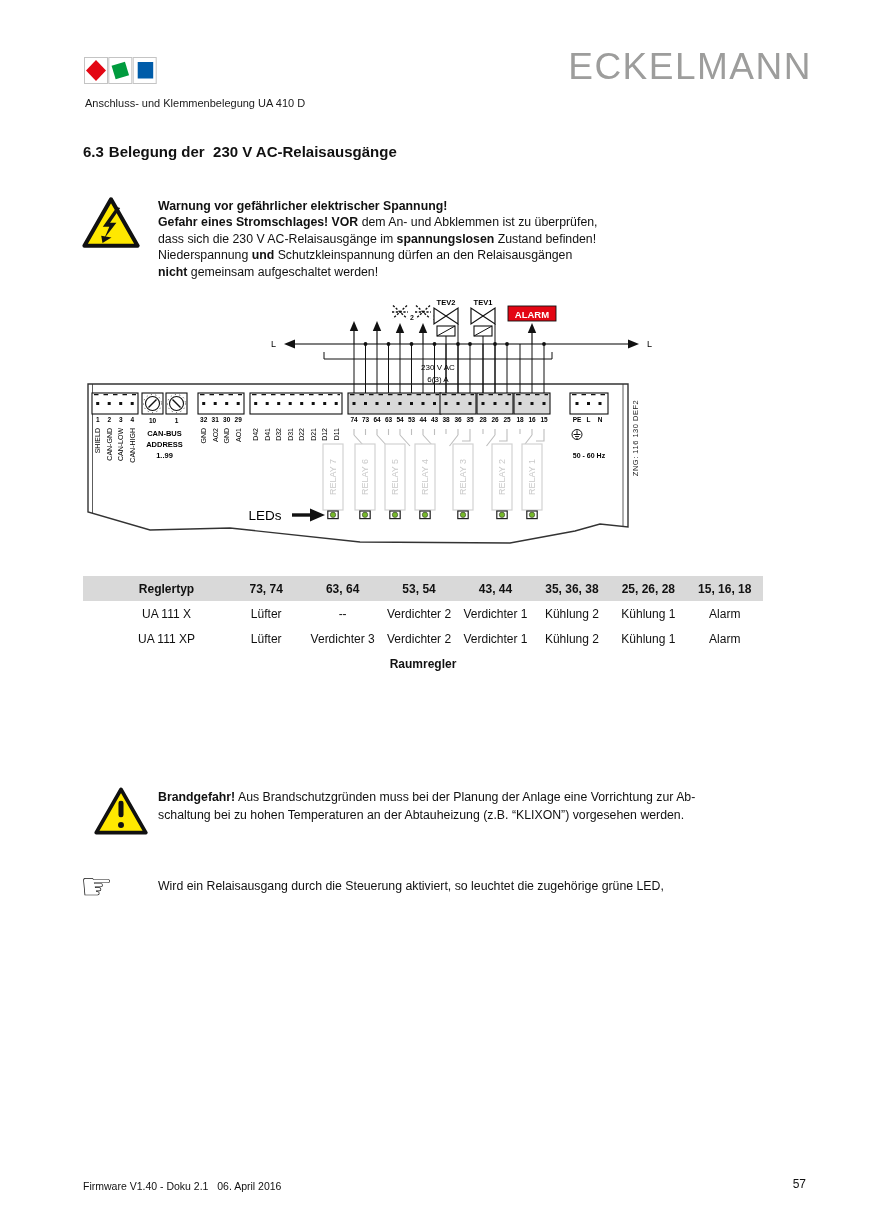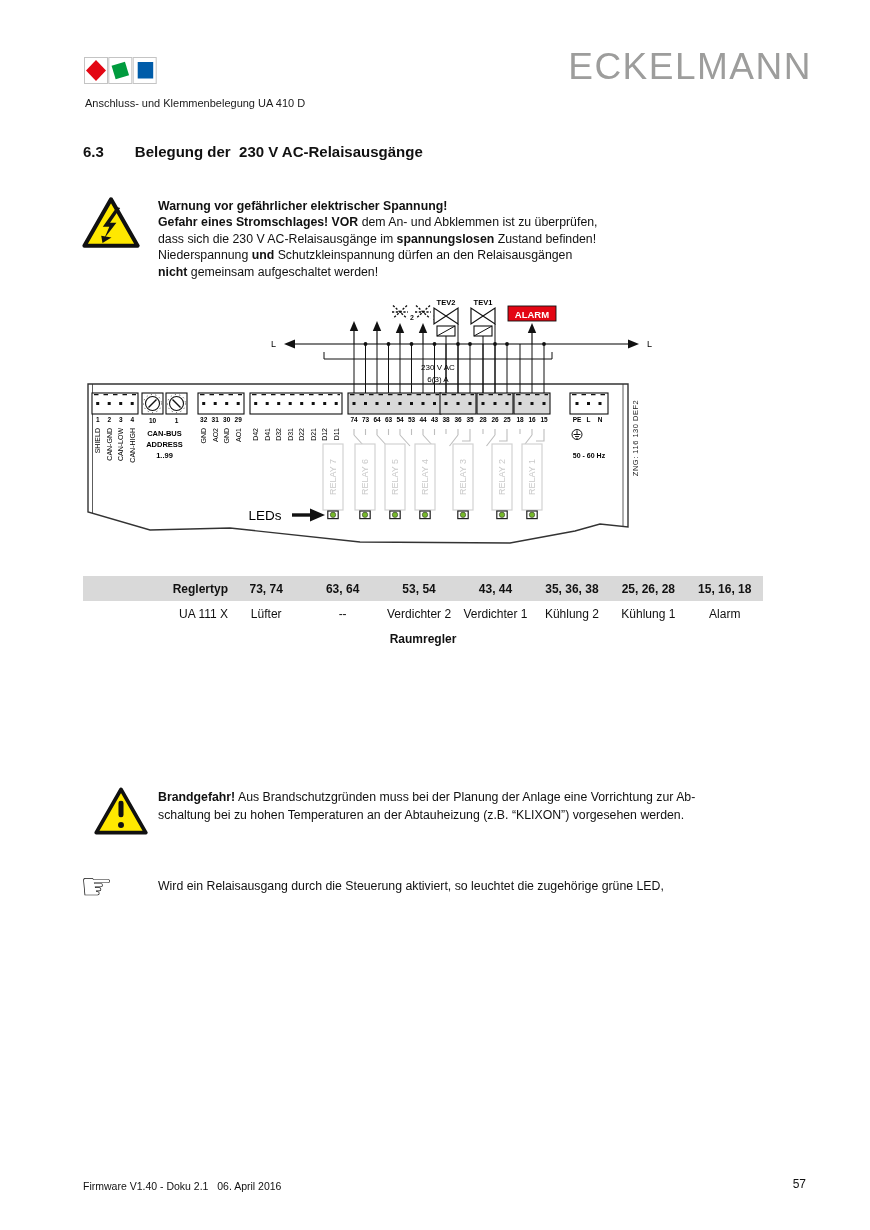--- a/index.html
+++ b/index.html
@@ -4,31 +4,31 @@
 <style>
   html,body{margin:0;padding:0}
   body{position:relative;width:870px;height:1230px;background:#fff;font-family:"Liberation Sans",sans-serif;color:#111;overflow:hidden}
   .abs{position:absolute}
   .b{font-weight:bold}
   .pre{white-space:pre-wrap}
   
   .brand{top:46px;right:58px;font-size:37px;color:#9d9d9c;letter-spacing:1.5px;font-weight:400}
   .subtitle{left:85px;top:97px;font-size:11px;color:#1a1a1a}
   .heading{left:83px;top:143px;font-size:15px;font-weight:bold}
-  .heading .num{margin-right:31px}
+  .heading .num{margin-right:5px}
   
   .warntext{left:158px;top:198px;width:575px;font-size:12.3px;line-height:16.4px}
   .firetext{left:158px;top:788px;width:640px;font-size:12.3px;line-height:18px}
   .notetext{left:158px;top:878px;width:640px;font-size:12.3px;line-height:17.5px}
   .handicon{left:80px;top:868px;font-size:37px;line-height:37px;color:#111}
   
   .tblwrap{left:83px;top:576px}
   table.tbl{border-collapse:collapse;table-layout:fixed;width:680px;font-size:12px;color:#111}
   table.tbl td{text-align:center;vertical-align:middle;padding:0;height:25px;overflow:hidden}
-  table.tbl td.rowlabel{text-align:right;padding-left:22px}
+  table.tbl td.rowlabel{text-align:center;padding-left:22px}
   tr.hd td{background:#d9d9d9;font-weight:bold}
   tr.hd1 td{height:26px}
   td.secc{text-align:center;font-weight:bold;height:24px}
   
   .footleft{left:83px;top:1180px;font-size:10.5px}
   .footpage{right:64px;top:1177px;font-size:12px}
   svg text{font-family:"Liberation Sans",sans-serif}
 </style>
 </head>
 <body>
@@ -347,20 +347,30 @@
       <td class="rowlabel">UA 111 X</td>
       <td>Lüfter</td>
       <td>--</td>
       <td>Verdichter 2</td>
       <td>Verdichter 1</td>
       <td>Kühlung 2</td>
       <td>Kühlung 1</td>
       <td>Alarm</td>
     </tr>
     <tr>
+      <td class="rowlabel">UA 111 XP</td>
+      <td>Lüfter</td>
+      <td>Verdichter 3</td>
+      <td>Verdichter 2</td>
+      <td>Verdichter 1</td>
+      <td>Kühlung 2</td>
+      <td>Kühlung 1</td>
+      <td>Alarm</td>
+    </tr>
+    <tr>
           <td colspan="8" class="secc">Raumregler</td>
         </tr>
   </tbody>
     </table>
 </div>
 
 <svg class="abs" style="left:94px;top:786px" width="54" height="50" viewBox="0 0 60 54">
   <path d="M30 3 L57.5 51 H2.5 Z" fill="#ffe800" stroke="#111" stroke-width="4.2" stroke-linejoin="round"></path>
   <rect x="27.2" y="15.5" width="5.6" height="18.5" rx="2.6" fill="#111"></rect>
   <circle cx="30" cy="42.5" r="3.3" fill="#111"></circle>

